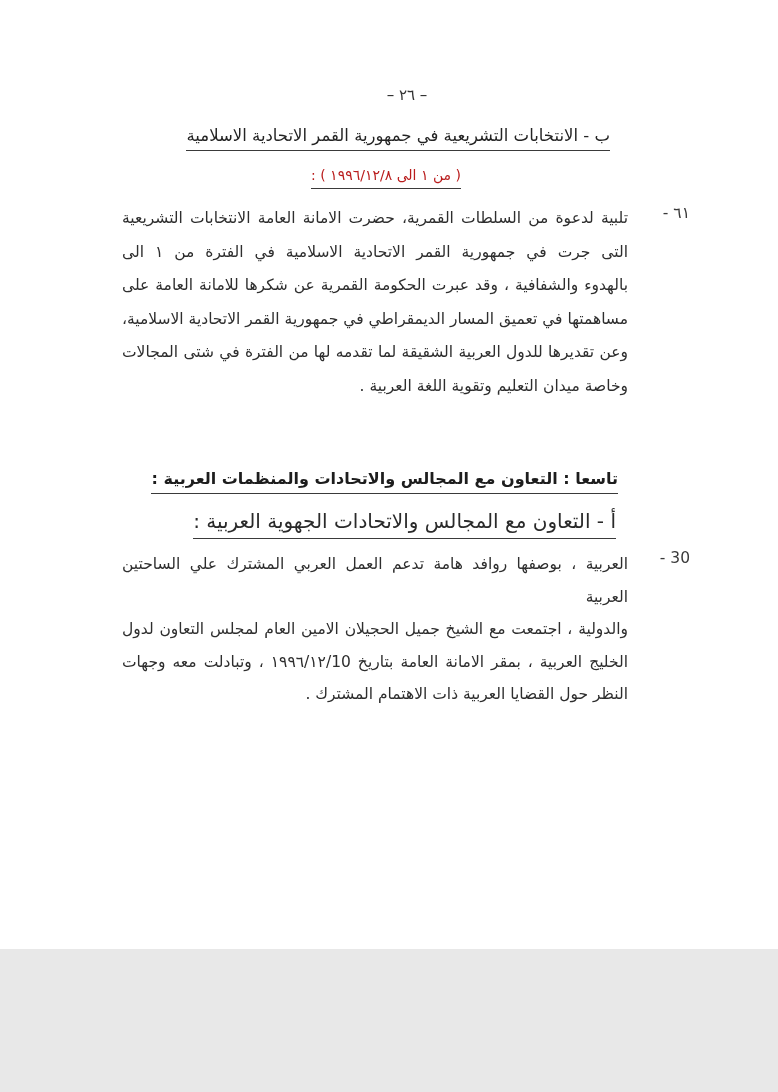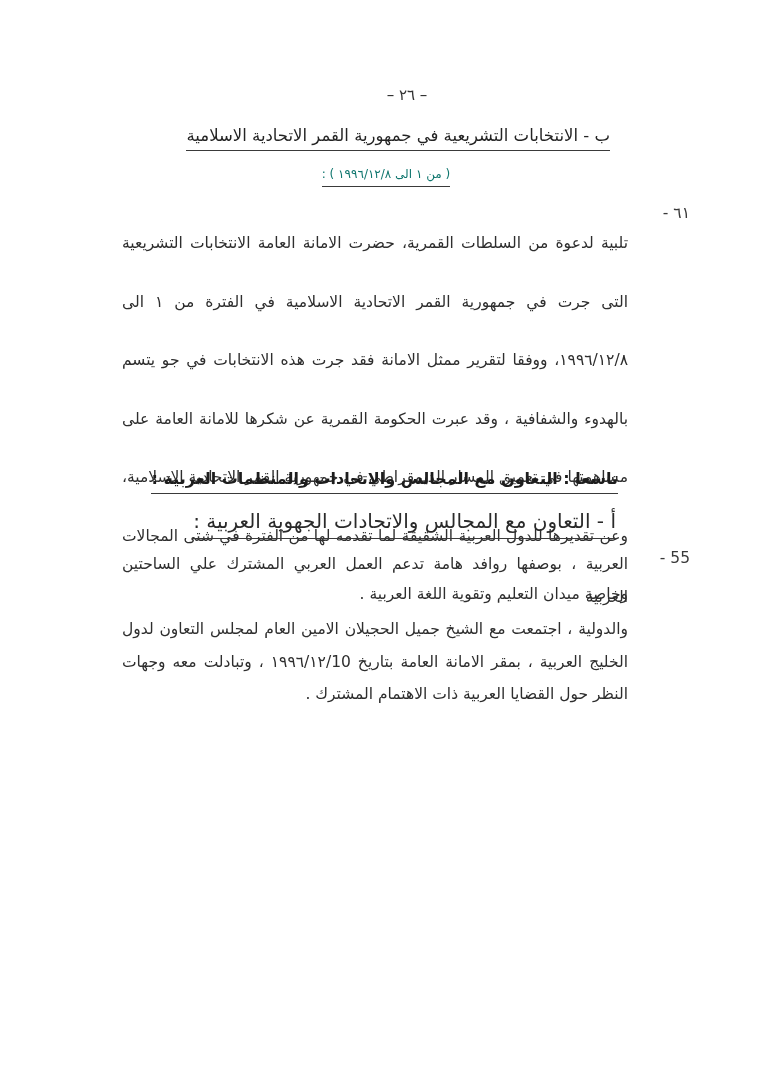--- a/index.html
+++ b/index.html
@@ -3,21 +3,21 @@
 <meta charset="utf-8">
 <style>
   html, body {
     margin: 0;
     padding: 0;
     background: #e8e8e8;
   }
   .page {
     position: relative;
     width: 778px;
-    height: 1092px;
+    height: 949px;
     margin: 0 auto;
     background: #ffffff;
     direction: rtl;
     font-family: "DejaVu Sans", sans-serif;
     color: #2e2e2e;
     overflow: hidden;
   }
   .page-number {
     position: absolute;
     top: 86px;
@@ -43,42 +43,42 @@
     border-bottom: 1.5px solid #3a3a3a;
     padding-bottom: 5px;
   }
   .date-line {
     position: absolute;
     top: 167px;
     left: 0;
     right: 0;
     padding-right: 38px;
     text-align: center;
-    font-size: 12px;
-    color: #0f766e;
+    font-size: 14px;
+    color: #b91c1c;
     margin-left: 32px;
   }
   .para-number {
     position: absolute;
     right: 88px;
     width: 46px;
     font-size: 15.5px;
     color: #3a3a3a;
   }
   .num-61 { top: 204px; }
   .num-62 { top: 549px; }
   .para-text {
     position: absolute;
     right: 150px;
     width: 506px;
     font-size: 15.5px;
     color: #2e2e2e;
   }
   .para-61 { top: 202px; }
-  .para-61 .para-line { line-height: 33.5px; margin-top: 25px; }
+  .para-61 .para-line { line-height: 33.5px; }
   .para-62 { top: 548px; }
   .para-62 .para-line { line-height: 32.5px; }
   .para-line {
     text-align: justify;
     text-align-last: justify;
     white-space: normal;
   }
   .para-line.last {
     text-align-last: right;
   }
@@ -111,36 +111,35 @@
 
   <div class="date-line">
     <span class="underlined">( من ١ الى ١٩٩٦/١٢/٨ ) :</span>
   </div>
 
   <div class="para-number num-61">٦١ -</div>
 
   <div class="para-text para-61">
       <div class="para-line">تلبية لدعوة من السلطات القمرية، حضرت الامانة العامة الانتخابات التشريعية</div>
       <div class="para-line">التى جرت في جمهورية القمر الاتحادية الاسلامية في الفترة من ١ الى</div>
-      <div class="para-line">١٩٩٦/١٢/٨، ووفقا لتقرير ممثل الامانة فقد جرت هذه الانتخابات في جو يتسم</div>
       <div class="para-line">بالهدوء والشفافية ، وقد عبرت الحكومة القمرية عن شكرها للامانة العامة على</div>
       <div class="para-line">مساهمتها في تعميق المسار الديمقراطي في جمهورية القمر الاتحادية الاسلامية،</div>
       <div class="para-line">وعن تقديرها للدول العربية الشقيقة لما تقدمه لها من الفترة في شتى المجالات</div>
       <div class="para-line last">وخاصة ميدان التعليم وتقوية اللغة العربية .</div>
     </div>
 
   <div class="section9-heading">
     <span class="underlined">تاسعا : التعاون مع المجالس والاتحادات والمنظمات العربية :</span>
   </div>
 
   <div class="section9-sub">
     <span class="underlined">أ - التعاون مع المجالس والاتحادات الجهوية العربية :</span>
   </div>
 
-  <div class="para-number num-62">55 -</div>
+  <div class="para-number num-62">30 -</div>
 
   <div class="para-text para-62">
       <div class="para-line">العربية ، بوصفها روافد هامة تدعم العمل العربي المشترك علي الساحتين العربية</div>
       <div class="para-line">والدولية ، اجتمعت مع الشيخ جميل الحجيلان الامين العام لمجلس التعاون لدول</div>
       <div class="para-line">الخليج العربية ، بمقر الامانة العامة بتاريخ ١٩٩٦/١٢/10 ، وتبادلت معه وجهات</div>
       <div class="para-line last">النظر حول القضايا العربية ذات الاهتمام المشترك .</div>
     </div>
 
 </div>
 

